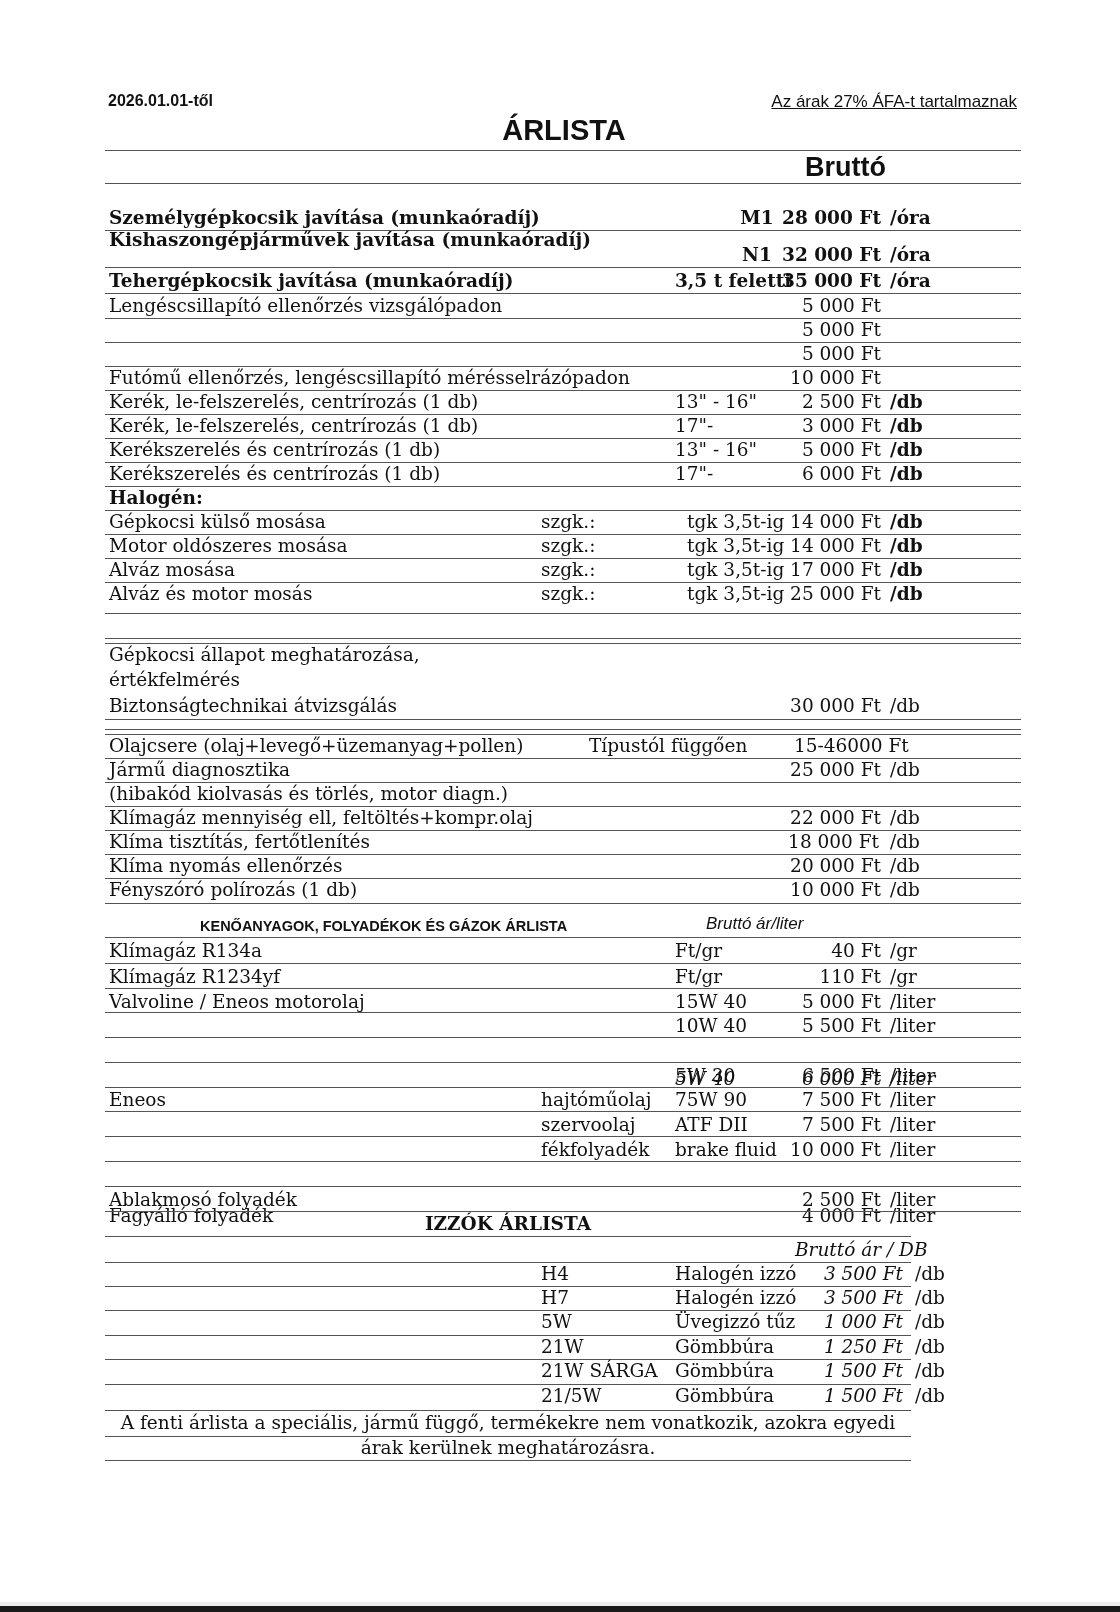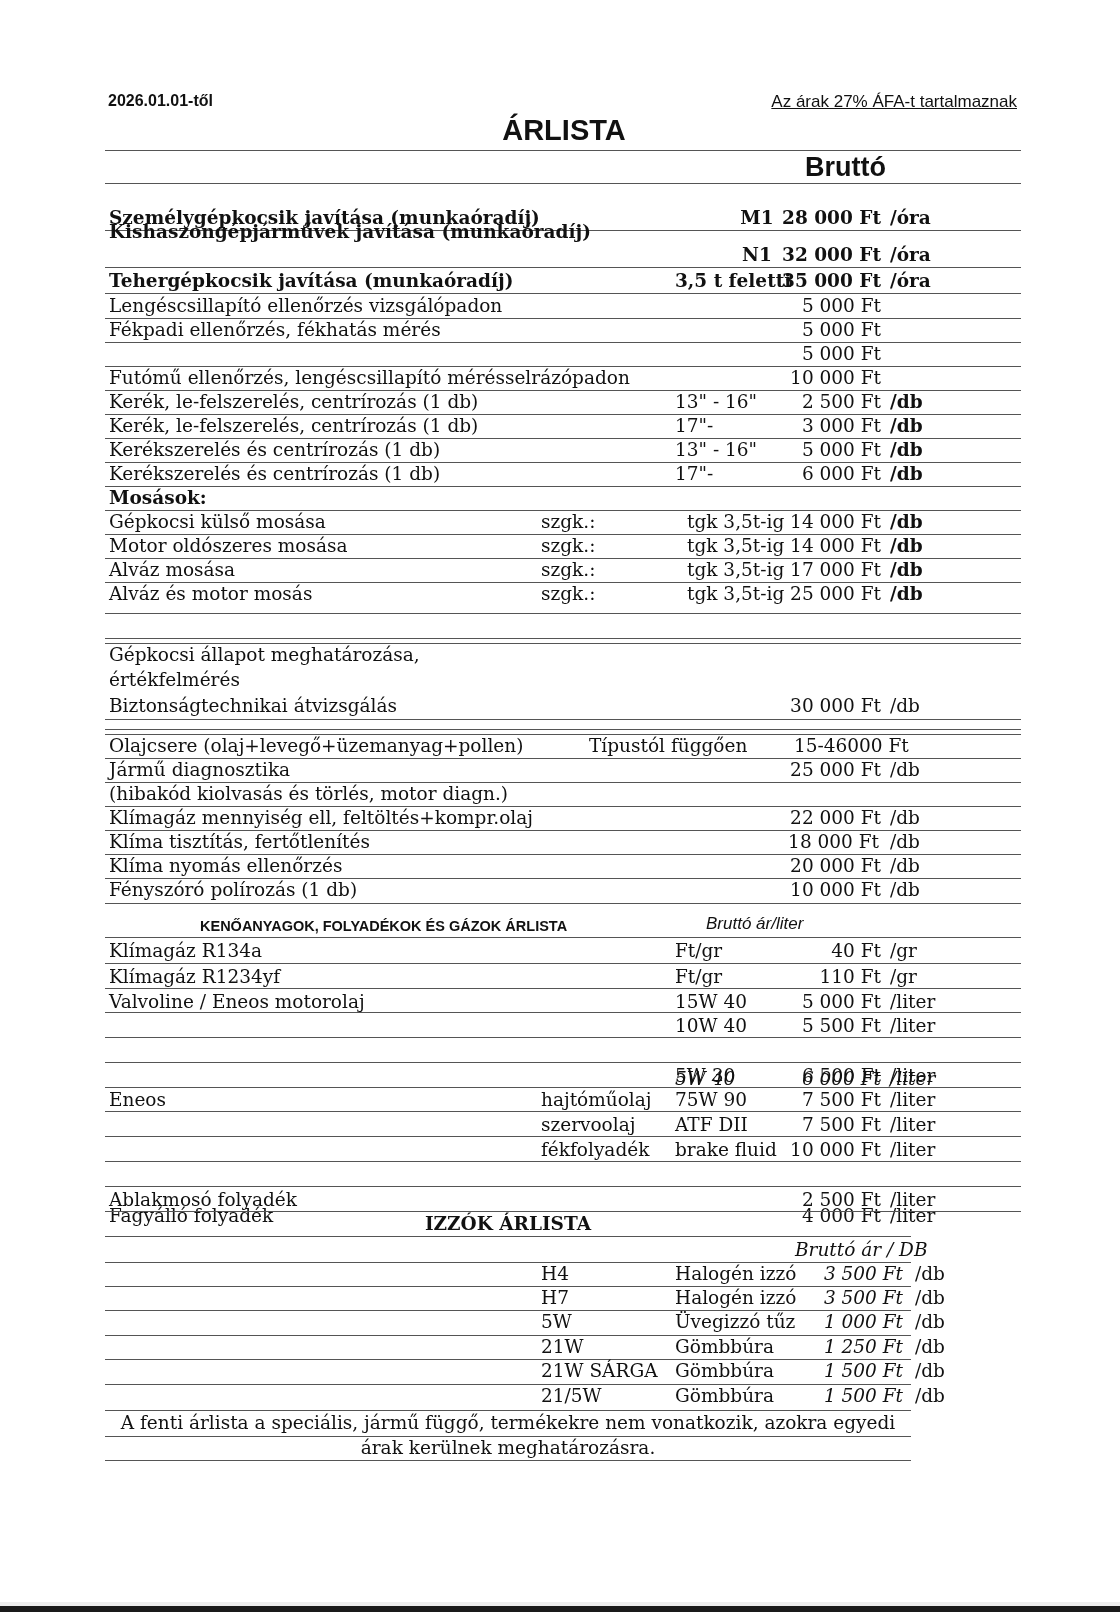--- a/index.html
+++ b/index.html
@@ -31,21 +31,21 @@
   <div class="hl" style="left:105px; width:916px; top:183px;"></div>
 
   <div class="row bold" style="top:206px;">
     <span class="c-desc">Személygépkocsik javítása (munkaóradíj)</span>
     <span style="left:612px; width:80px; text-align:center;">M1</span>
     <span style="right:140px;">28 000 Ft</span>
     <span style="left:785px;">/óra</span>
   </div>
   <div class="hl" style="left:105px; width:916px; top:230px;"></div>
 
-  <div class="row bold" style="top:220px;">
+  <div class="row bold" style="top:228px;">
     <span class="c-desc">Kishaszongépjárművek javítása (munkaóradíj)</span>
   </div>
   <div class="row bold" style="top:243px;">
     <span style="left:612px; width:80px; text-align:center;">N1</span>
     <span style="right:140px;">32 000 Ft</span>
     <span style="left:785px;">/óra</span>
   </div>
   <div class="hl" style="left:105px; width:916px; top:267px;"></div>
 
   <div class="row bold" style="top:269px;">
@@ -55,21 +55,20 @@
     <span style="left:785px;">/óra</span>
   </div>
   <div class="hl" style="left:105px; width:916px; top:293px;"></div>
 
   <div class="row" style="top:294px;">
     <span class="c-desc">Lengéscsillapító ellenőrzés vizsgálópadon</span>
     <span style="right:140px;">5 000 Ft</span>
   </div>
   <div class="hl" style="left:105px; width:916px; top:318px;"></div>
   <div class="row" style="top:318px;">
-    <span class="c-desc">Fékpadi ellenőrzés, fékhatás mérés</span>
     <span style="right:140px;">5 000 Ft</span>
   </div>
   <div class="hl" style="left:105px; width:916px; top:342px;"></div>
   <div class="row" style="top:342px;">
     <span style="right:140px;">5 000 Ft</span>
   </div>
   <div class="hl" style="left:105px; width:916px; top:366px;"></div>
   <div class="row" style="top:366px;">
     <span class="c-desc">Futómű ellenőrzés, lengéscsillapító mérésselrázópadon</span>
     <span style="right:140px;">10 000 Ft</span>
@@ -98,21 +97,21 @@
   <div class="hl" style="left:105px; width:916px; top:462px;"></div>
   <div class="row" style="top:462px;">
     <span class="c-desc">Kerékszerelés és centrírozás (1 db)</span>
     <span class="c-cat">17"-</span>
     <span style="right:140px;">6 000 Ft</span>
     <span class="bold" style="left:785px;">/db</span>
   </div>
   <div class="hl" style="left:105px; width:916px; top:486px;"></div>
 
   <div class="row bold" style="top:486px;">
-    <span class="c-desc">Mosások:</span>
+    <span class="c-desc">Halogén:</span>
   </div>
   <div class="hl" style="left:105px; width:916px; top:510px;"></div>
   <div class="row" style="top:510px;">
     <span class="c-desc">Gépkocsi külső mosása</span>
     <span class="c-mid">szgk.:</span>
     <span style="left:582px;">tgk 3,5t-ig</span>
     <span style="right:140px;">14 000 Ft</span>
     <span class="bold" style="left:785px;">/db</span>
   </div>
   <div class="hl" style="left:105px; width:916px; top:534px;"></div>

